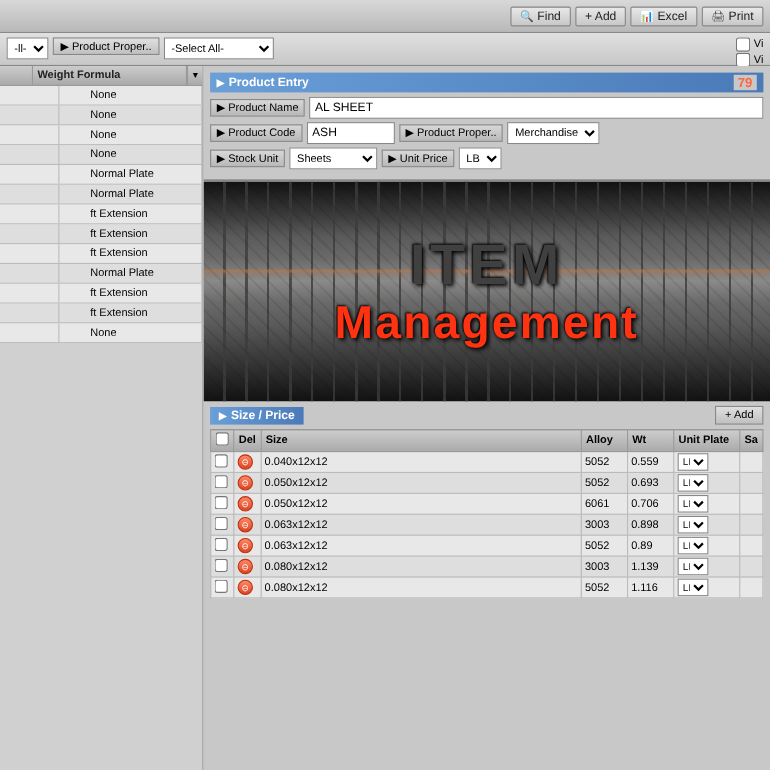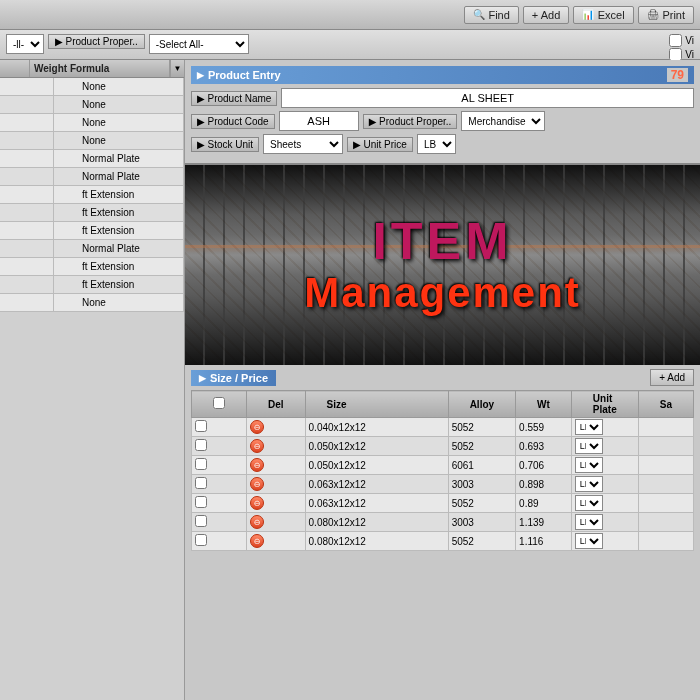--- a/index.html
+++ b/index.html
@@ -194,21 +194,20 @@
       display: flex;
       align-items: center;
       gap: 2px;
     }
     .form-input {
       background: #fff;
       border: 1px solid #888;
       padding: 1px 4px;
       font-size: 11px;
       height: 20px;
-      text-align: center;
     }
     .form-input.wide { flex: 1; }
     .form-select {
       height: 20px;
       font-size: 10px;
       border: 1px solid #888;
       background: #fff;
       padding: 0 2px;
     }
 
@@ -258,21 +257,21 @@
       position: absolute;
       top: 50%;
       left: 50%;
       transform: translate(-50%, -50%);
       text-align: center;
       z-index: 10;
     }
     .overlay-item {
       font-size: 52px;
       font-weight: 900;
-      color: #be185d;
+      color: #404040;
       letter-spacing: 4px;
       text-shadow: 2px 2px 4px #000, -1px -1px 2px #000;
       line-height: 1.1;
     }
     .overlay-management {
       font-size: 42px;
       font-weight: 900;
       color: #ff3311;
       letter-spacing: 2px;
       text-shadow: 2px 2px 4px #000, -1px -1px 2px #000;
@@ -304,21 +303,21 @@
       gap: 3px;
     }
     .sp-table {
       width: 100%;
       border-collapse: collapse;
       font-size: 10px;
     }
     .sp-table th {
       background: linear-gradient(to bottom, #ccc, #aaa);
       border: 1px solid #999;
-      padding: 2px 21px;
+      padding: 2px 4px;
       text-align: left;
       font-weight: bold;
     }
     .sp-table td {
       border: 1px solid #bbb;
       padding: 1px 3px;
       background: #e8e8e8;
       height: 18px;
     }
     .sp-table tr:nth-child(even) td { background: #dedede; }

